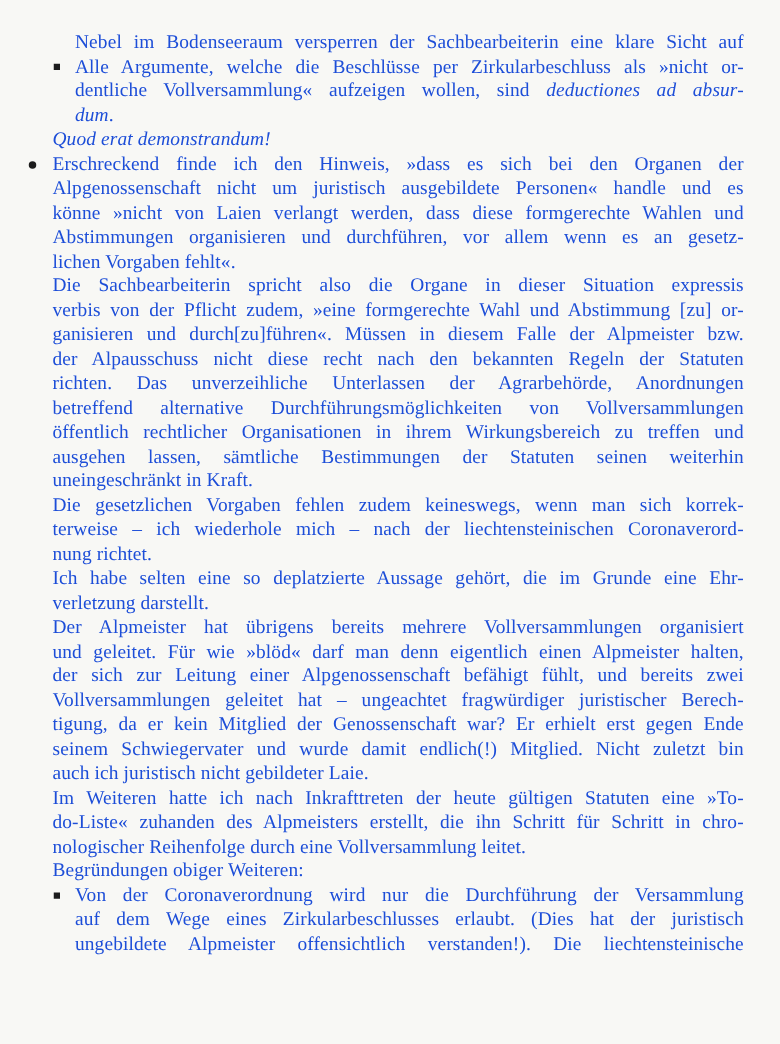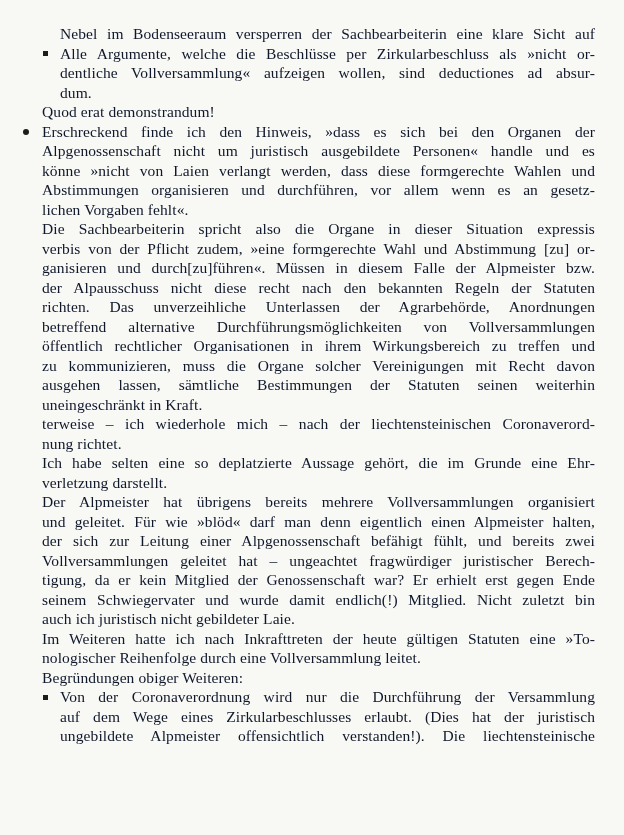--- a/index.html
+++ b/index.html
@@ -41,21 +41,21 @@
     font-size: 15.5px;
     line-height: 19.5px;
     letter-spacing: 0.1px;
     white-space: normal;
   }
   .line.just .content {
     text-align: justify;
     text-align-last: justify;
     -moz-text-align-last: justify;
   }
-  .it { }
+  .it { font-style: italic; }
   .bullet {
     position: absolute;
     background: #1c1c1c;
   }
   .bullet.round {
     left: -19px;
     top: 7px;
     width: 6px;
     height: 6px;
     border-radius: 50%;
@@ -64,21 +64,21 @@
     left: -17px;
     top: 7.5px;
     width: 5px;
     height: 5px;
   }
 </style>
 </head>
 <body>
 
 <div class="page">
-  <div class="textblock" id="textblock" style="color: #0f172a;">
+  <div class="textblock" id="textblock" style="color: #1d4ed8;">
       <div class="line l2 just">
         <span class="content"><span>Nebel im Bodenseeraum versperren der Sachbearbeiterin eine klare Sicht auf</span></span>
       </div>
       <div class="line l2 just">
         <span class="bullet square"></span>
         <span class="content"><span>Alle Argumente, welche die Beschlüsse per Zirkularbeschluss als »nicht or-</span></span>
       </div>
       <div class="line l2 just">
         <span class="content"><span>dentliche Vollversammlung« aufzeigen wollen, sind </span><span class="it">deductiones ad absur-</span></span>
       </div>
@@ -119,27 +119,27 @@
       <div class="line l1 just">
         <span class="content"><span>richten. Das unverzeihliche Unterlassen der Agrarbehörde, Anordnungen</span></span>
       </div>
       <div class="line l1 just">
         <span class="content"><span>betreffend alternative Durchführungsmöglichkeiten von Vollversammlungen</span></span>
       </div>
       <div class="line l1 just">
         <span class="content"><span>öffentlich rechtlicher Organisationen in ihrem Wirkungsbereich zu treffen und</span></span>
       </div>
       <div class="line l1 just">
-        <span class="content"><span>zu kommunizieren, muss die Organe solcher Vereinigungen mit Recht davon</span></span>
-      </div>
-      <div class="line l1 just">
         <span class="content"><span>ausgehen lassen, sämtliche Bestimmungen der Statuten seinen weiterhin</span></span>
       </div>
       <div class="line l1">
         <span class="content"><span>uneingeschränkt in Kraft.</span></span>
+      </div>
+      <div class="line l1 just">
+        <span class="content"><span>Die gesetzlichen Vorgaben fehlen zudem keineswegs, wenn man sich korrek-</span></span>
       </div>
       <div class="line l1 just">
         <span class="content"><span>terweise – ich wiederhole mich – nach der liechtensteinischen Coronaverord-</span></span>
       </div>
       <div class="line l1">
         <span class="content"><span>nung richtet.</span></span>
       </div>
       <div class="line l1 just">
         <span class="content"><span>Ich habe selten eine so deplatzierte Aussage gehört, die im Grunde eine Ehr-</span></span>
       </div>
@@ -163,20 +163,23 @@
       </div>
       <div class="line l1 just">
         <span class="content"><span>seinem Schwiegervater und wurde damit endlich(!) Mitglied. Nicht zuletzt bin</span></span>
       </div>
       <div class="line l1">
         <span class="content"><span>auch ich juristisch nicht gebildeter Laie.</span></span>
       </div>
       <div class="line l1 just">
         <span class="content"><span>Im Weiteren hatte ich nach Inkrafttreten der heute gültigen Statuten eine »To-</span></span>
       </div>
+      <div class="line l1 just">
+        <span class="content"><span>do-Liste« zuhanden des Alpmeisters erstellt, die ihn Schritt für Schritt in chro-</span></span>
+      </div>
       <div class="line l1">
         <span class="content"><span>nologischer Reihenfolge durch eine Vollversammlung leitet.</span></span>
       </div>
       <div class="line l1">
         <span class="content"><span>Begründungen obiger Weiteren:</span></span>
       </div>
       <div class="line l2 just">
         <span class="bullet square"></span>
         <span class="content"><span>Von der Coronaverordnung wird nur die Durchführung der Versammlung</span></span>
       </div>

